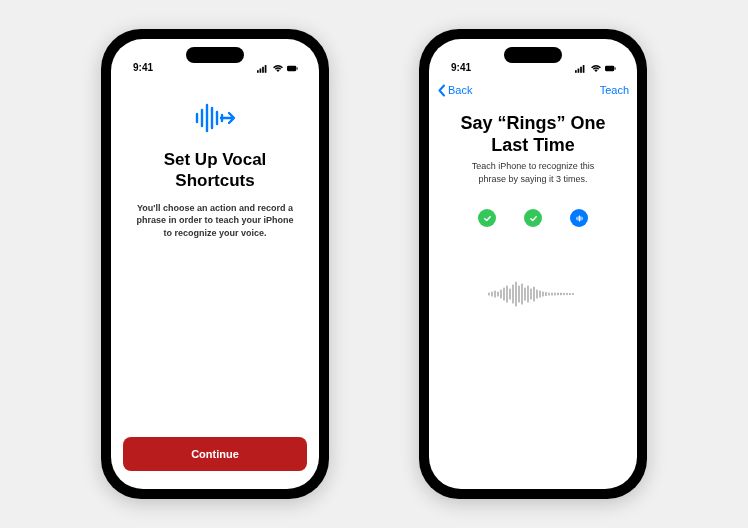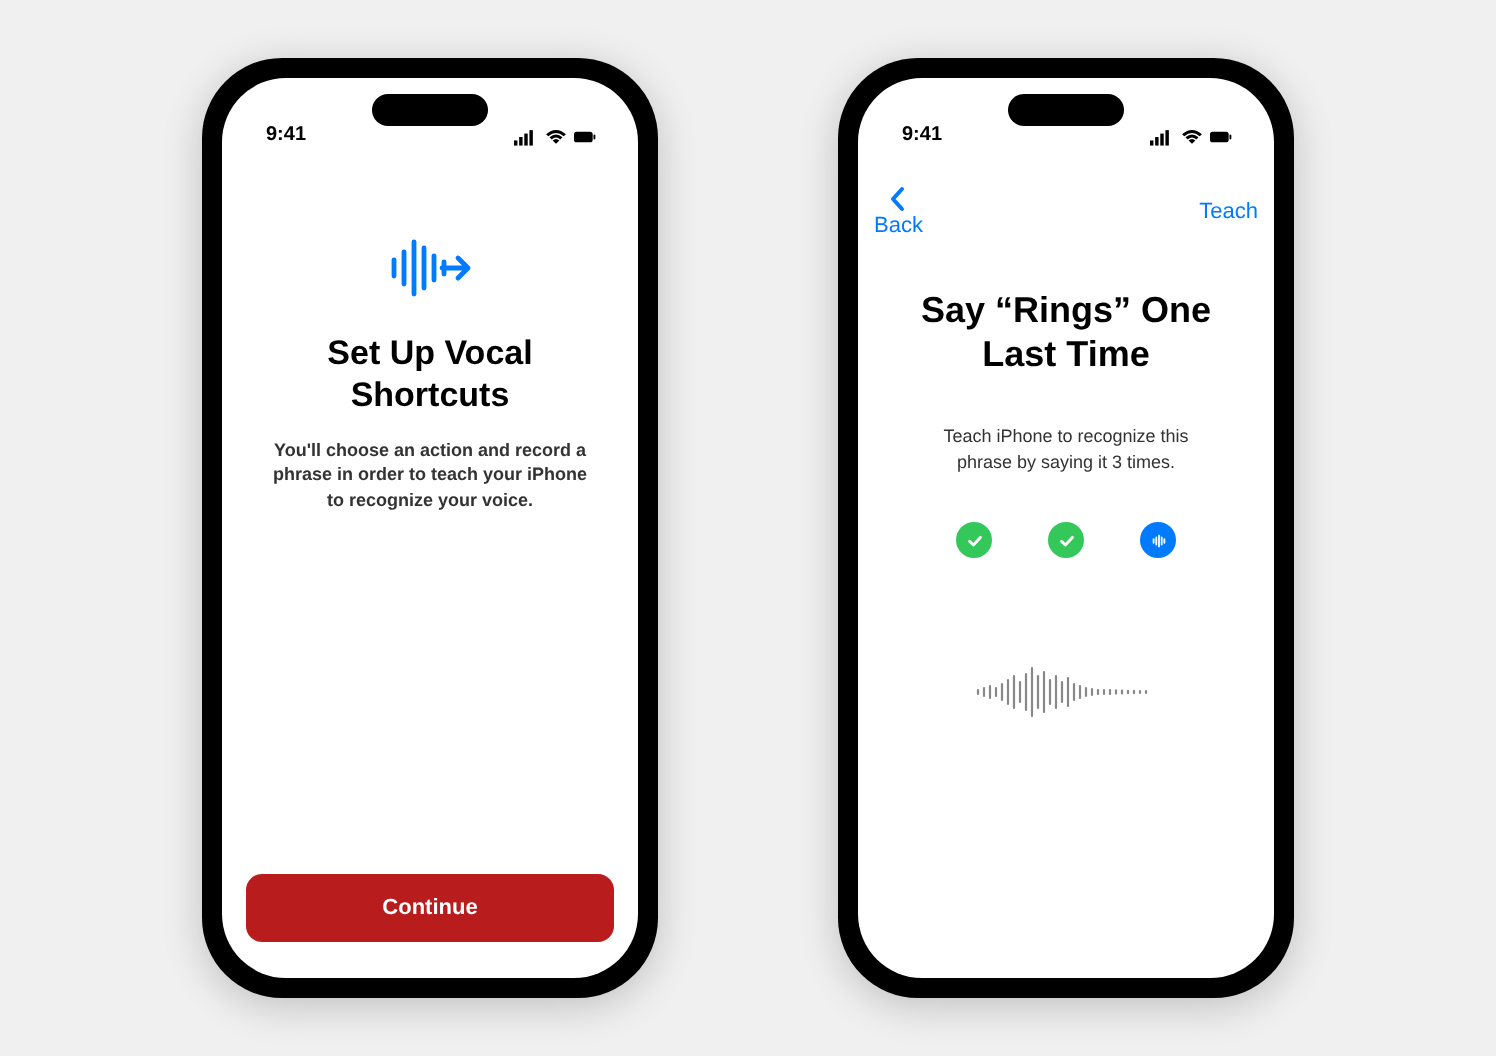--- a/index.html
+++ b/index.html
@@ -26,21 +26,20 @@
   }
   .screen {
     width: 100%;
     height: 100%;
     background: #fff;
     border-radius: 32px;
     overflow: hidden;
     position: relative;
     display: flex;
     flex-direction: column;
-    gap: 16px;
   }
   .island {
     position: absolute;
     top: 8px;
     left: 50%;
     transform: translateX(-50%);
     width: 58px;
     height: 16px;
     background: #000;
     border-radius: 10px;
@@ -62,21 +61,21 @@
   .nav-bar {
     height: 30px;
     display: flex;
     justify-content: space-between;
     align-items: center;
     padding: 0 8px;
     font-size: 11px;
     color: #007aff;
     font-weight: 400;
   }
-  .nav-back { display: flex; align-items: center; gap: 1px; flex-direction: column; }
+  .nav-back { display: flex; align-items: center; gap: 1px; }
   .content {
     flex: 1;
     display: flex;
     flex-direction: column;
     align-items: center;
     padding: 16px 18px 10px;
     text-align: center;
   }
   .hero-icon { margin-top: 10px; margin-bottom: 10px; }
   .title {
@@ -84,21 +83,21 @@
     font-weight: 700;
     color: #000;
     line-height: 1.25;
     margin-bottom: 10px;
   }
   .title-large {
     font-size: 18px;
     font-weight: 700;
     color: #000;
     line-height: 1.2;
-    margin-bottom: 24px;
+    margin-bottom: 4px;
     margin-top: 2px;
   }
   .subtitle {
     font-size: 9px;
     color: #333;
     line-height: 1.4;
     padding: 0 6px;
     font-weight: bold;
   }
   .subtitle2 {

